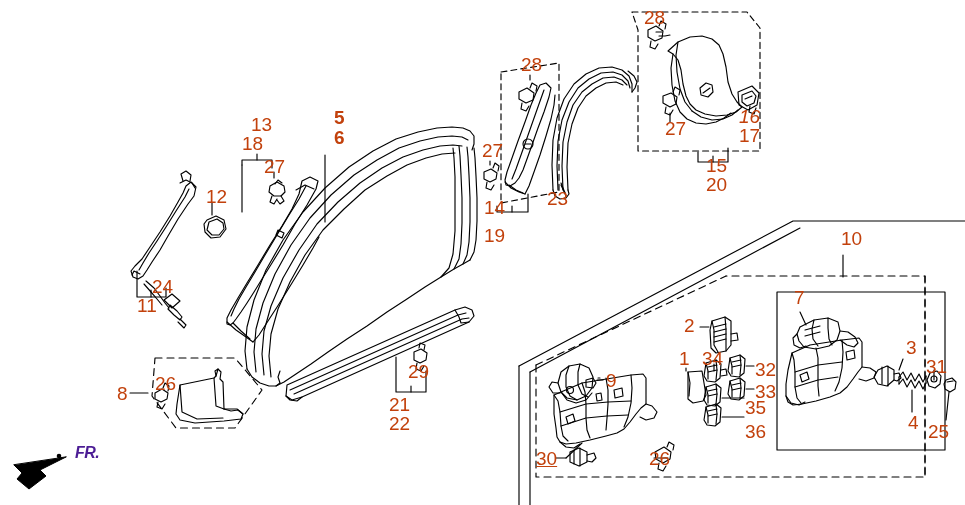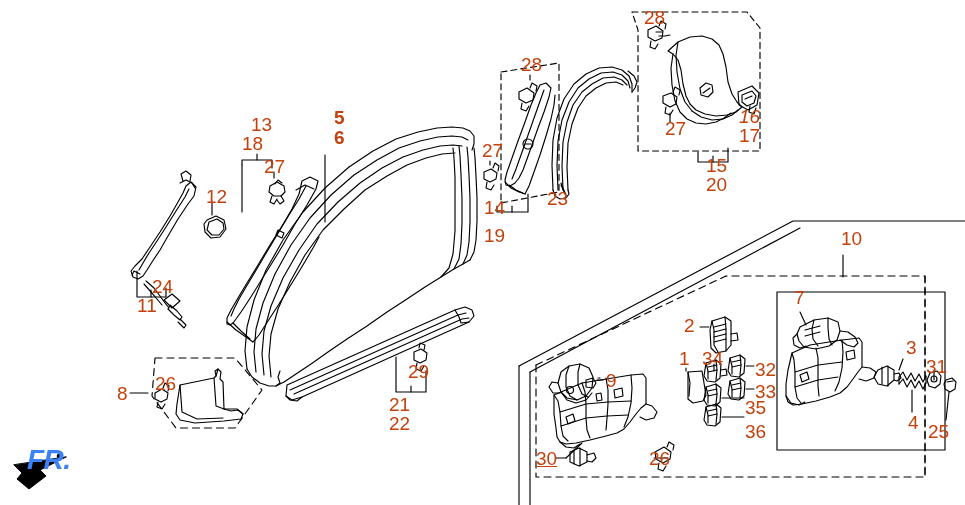--- a/index.html
+++ b/index.html
@@ -1,20 +1,20 @@
 <!DOCTYPE html>
 <html><head>
 <meta charset="utf-8">
 <style>
   html,body{margin:0;padding:0;background:#ffffff;}
   body{font-family:"Liberation Sans",sans-serif;}
   #stage{position:relative;width:965px;height:505px;background:#fff;overflow:hidden;}
   #art{position:absolute;inset:0;}
   .lbl{position:absolute;font-family:"Liberation Sans",sans-serif;font-size:19px;color:#c2410c;line-height:1;white-space:nowrap;}
-  .fr{position:absolute;font-family:"Liberation Sans",sans-serif;font-weight:bold;font-style:italic;font-size:28px;color:#3b82f6;letter-spacing:-0.5px;}
+  .fr{position:absolute;font-family:"Liberation Sans",sans-serif;font-weight:bold;font-style:italic;font-size:16px;color:#4c1d95;letter-spacing:-0.5px;margin-left:48px;}
 </style>
 </head>
 <body>
 
 <div id="stage">
 
   <svg id="art" viewBox="0 0 965 505" width="965" height="505" xmlns="http://www.w3.org/2000/svg">
     <g fill="none" stroke="#000" stroke-width="1.15" stroke-linejoin="round" stroke-linecap="round">
 
       <g>

